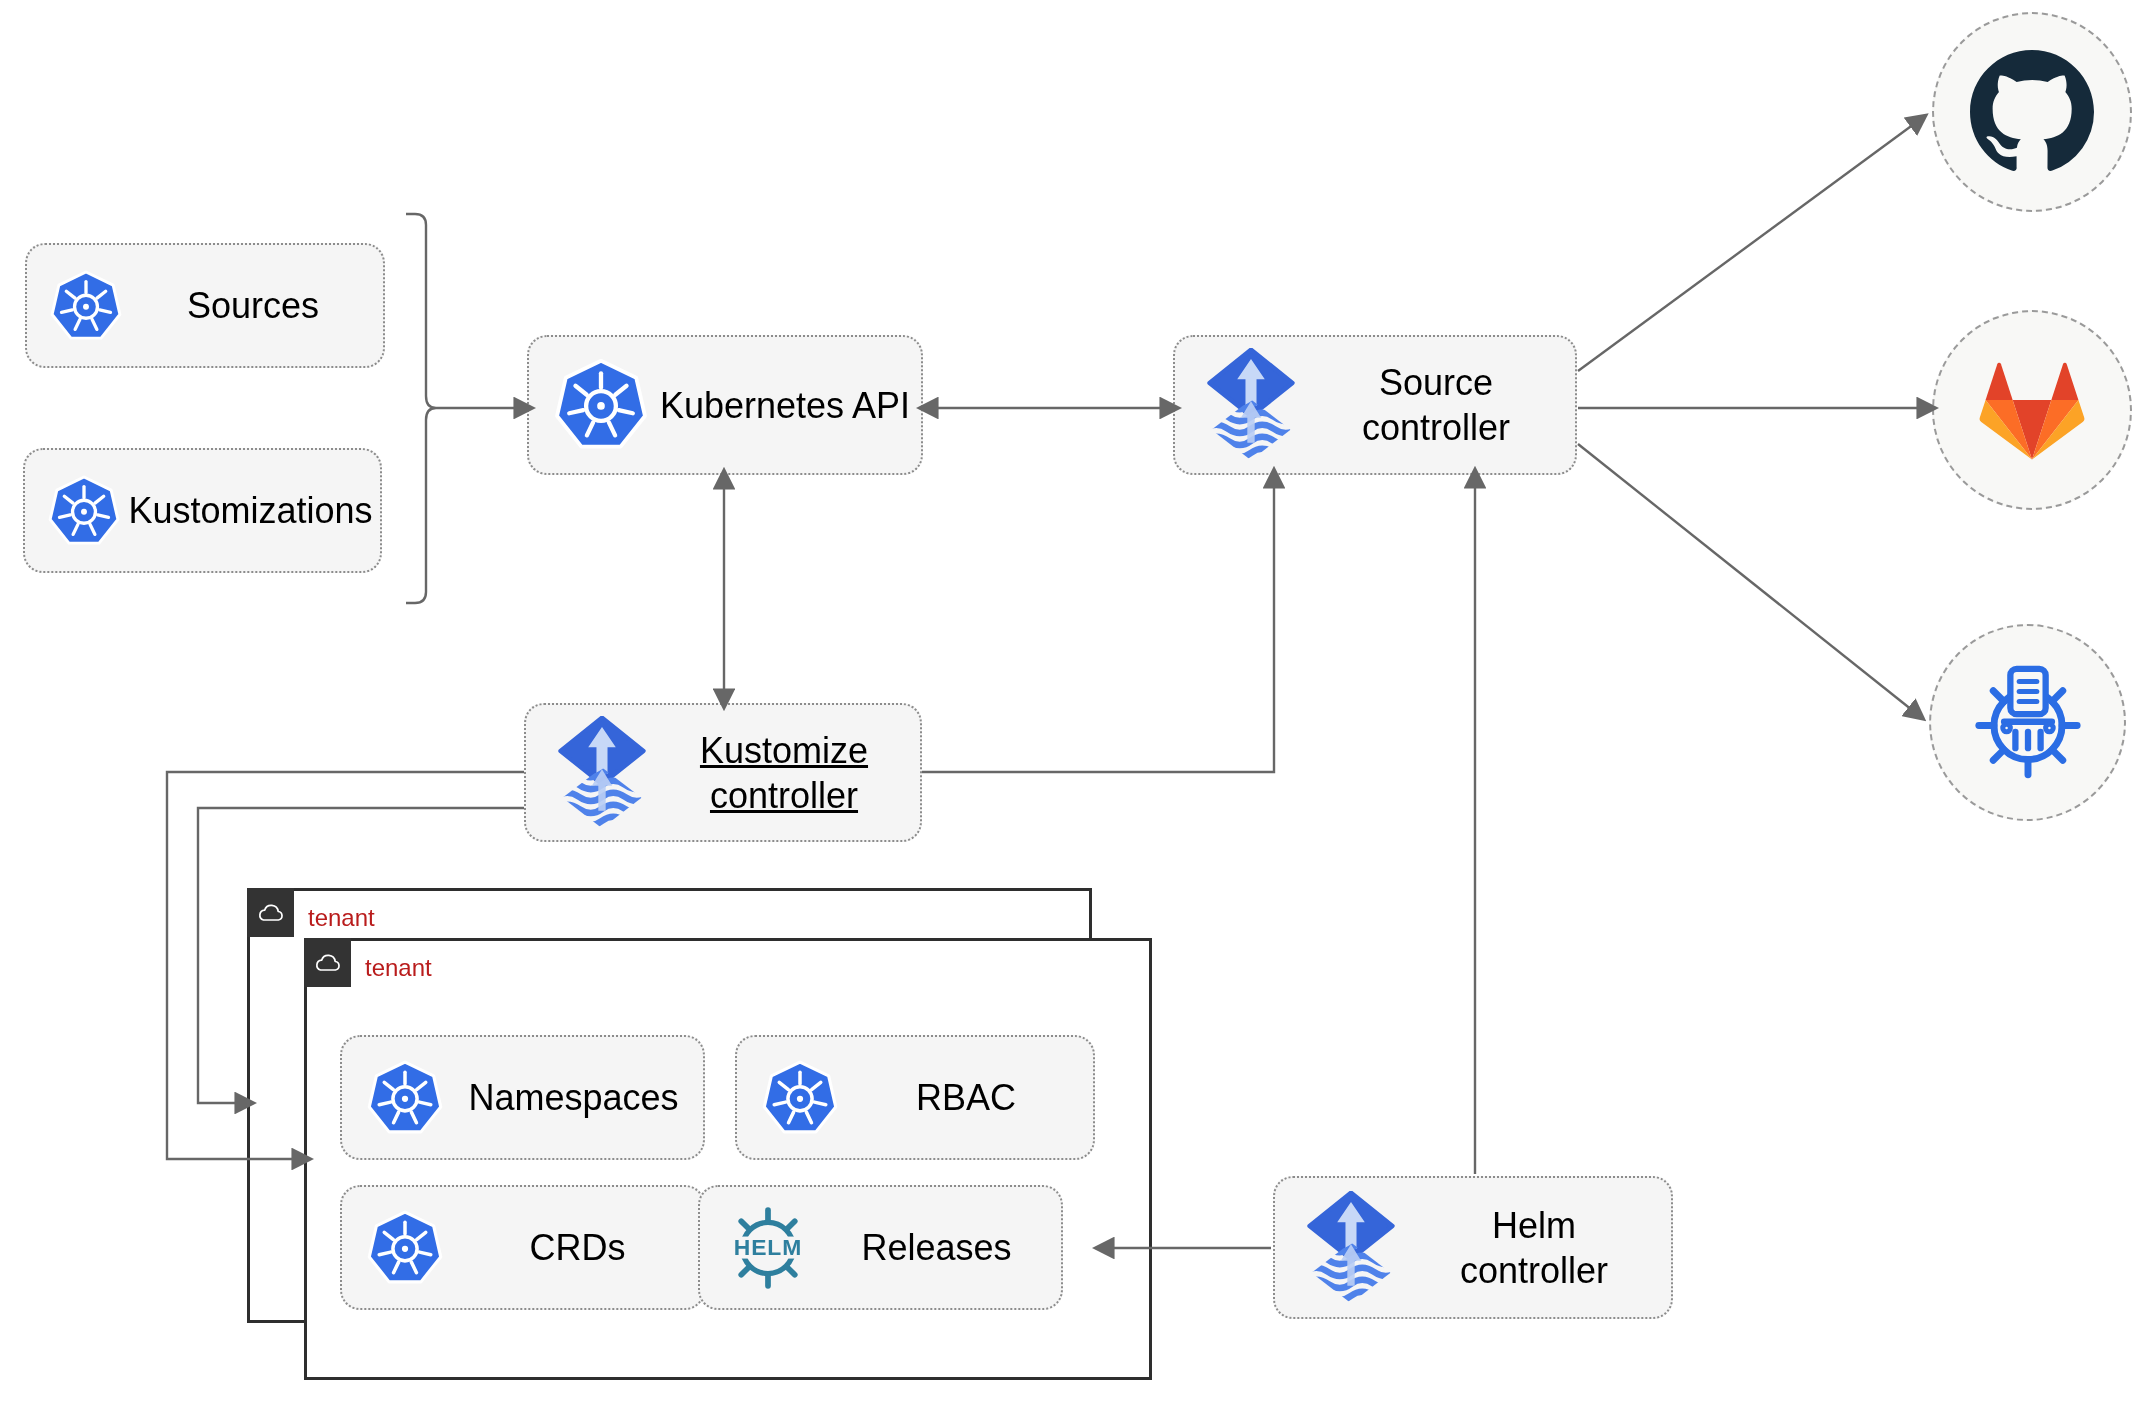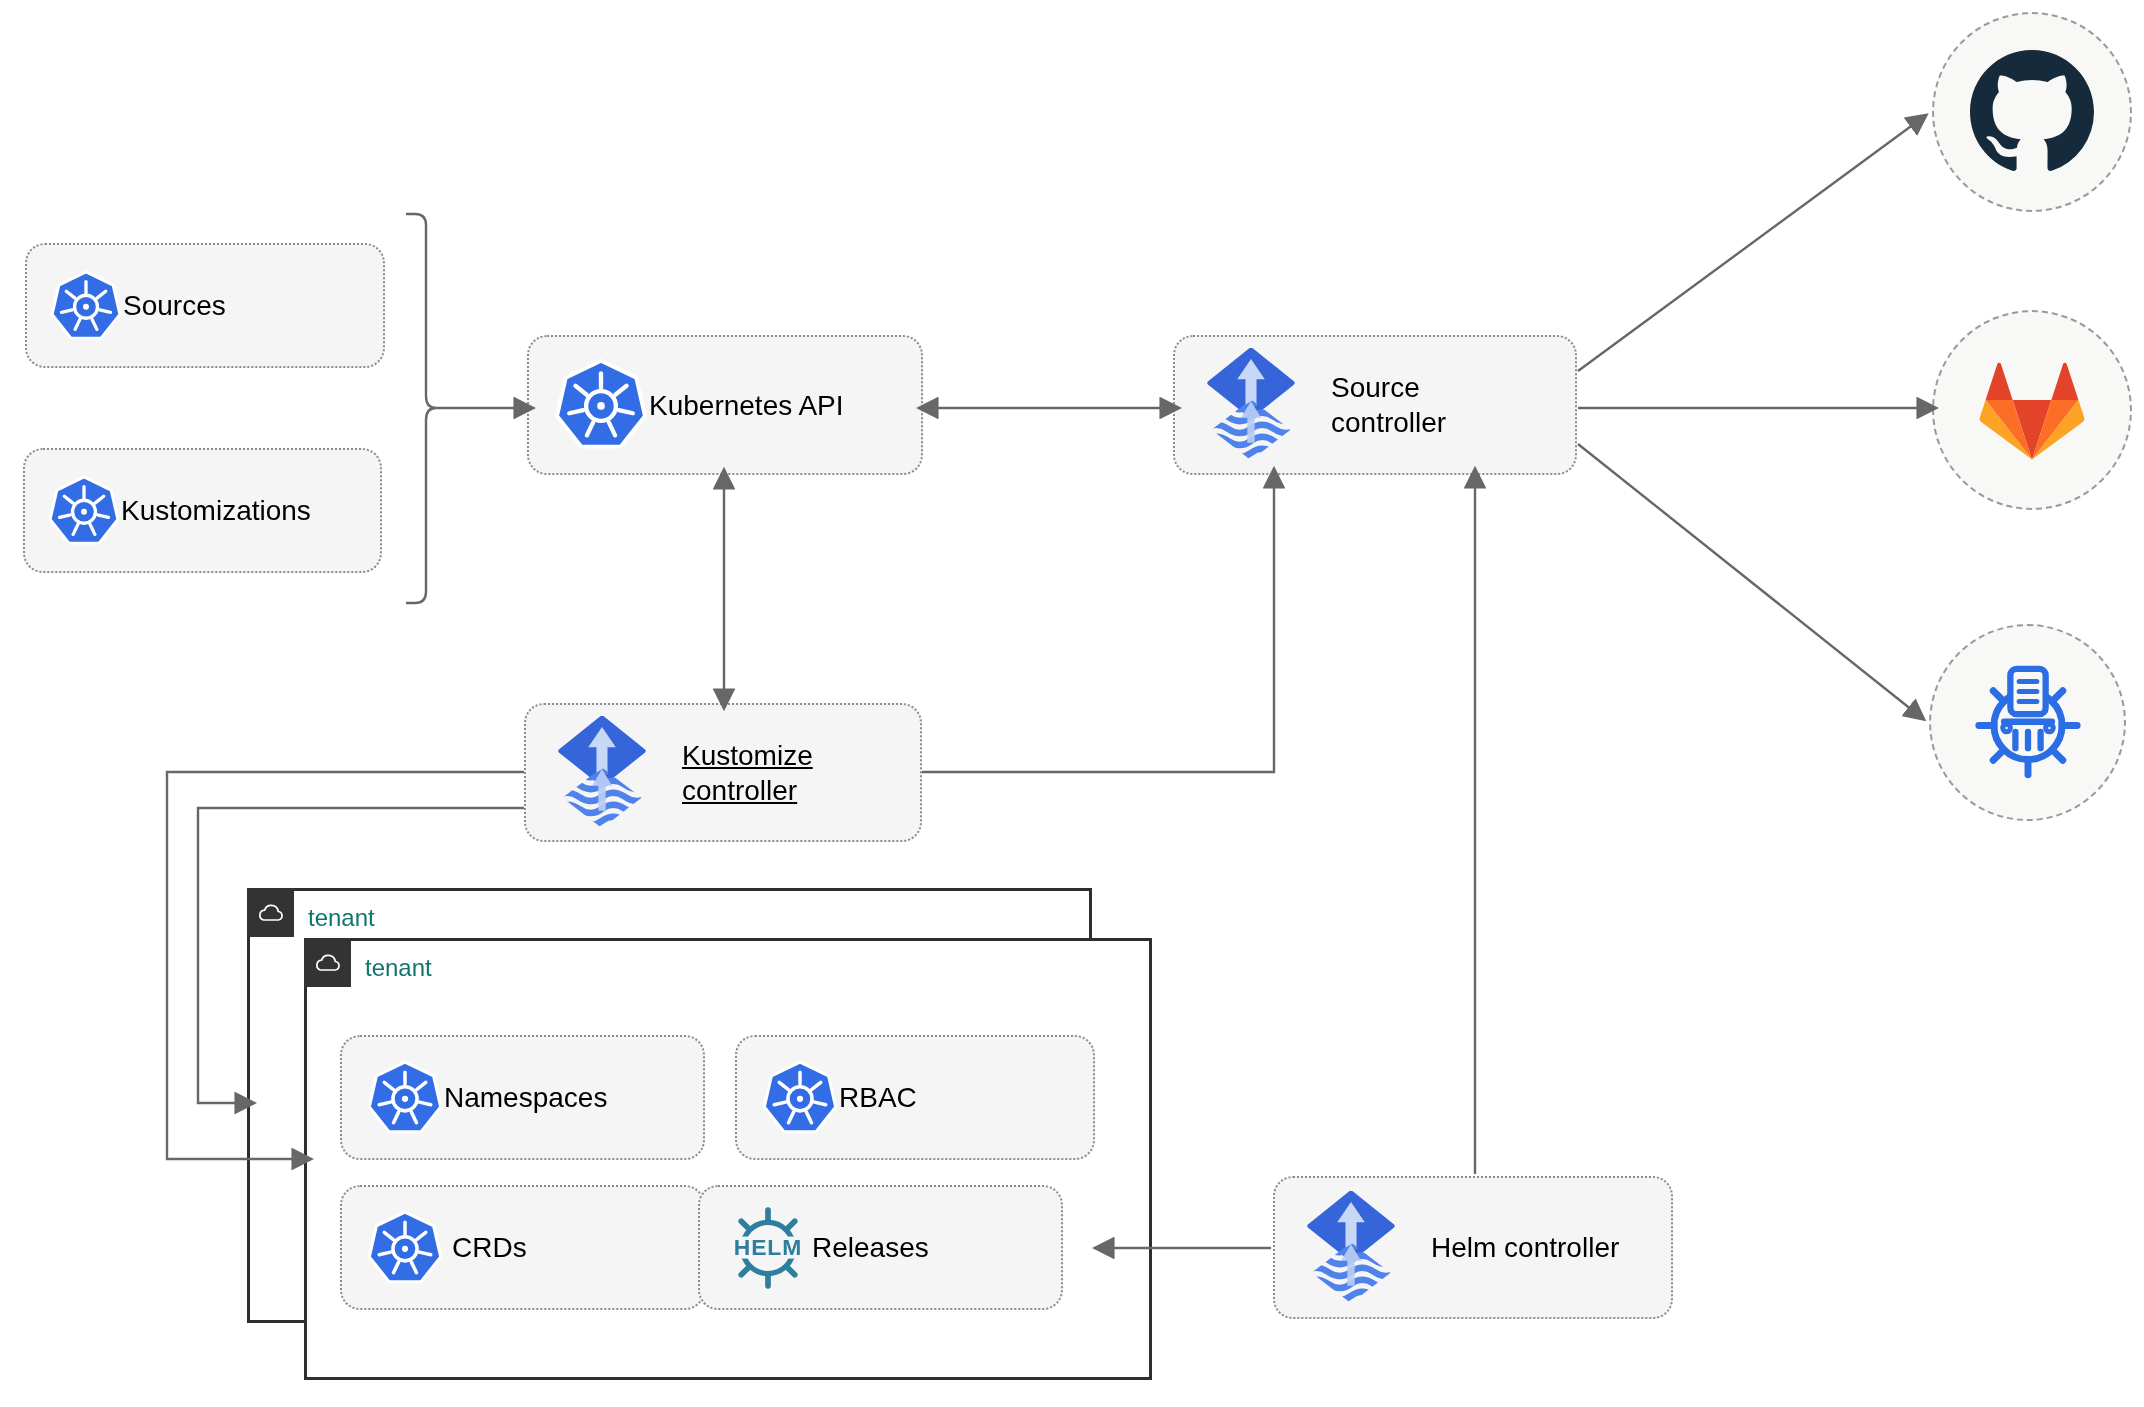--- a/index.html
+++ b/index.html
@@ -1,26 +1,26 @@
 <!DOCTYPE html>
 <html><head>
 <meta charset="utf-8">
 <style>
   html,body{margin:0;padding:0;background:#ffffff;}
   #canvas{position:relative;width:2144px;height:1407px;background:#ffffff;overflow:hidden;
           font-family:"Liberation Sans","DejaVu Sans",sans-serif;}
   .node{position:absolute;background:#f5f5f5;border:2px dotted #8c8c8c;border-radius:20px;
         display:flex;align-items:center;box-sizing:border-box;}
   .node-icon{flex:0 0 auto;display:flex;align-items:center;justify-content:center;}
-  .node-label{flex:1;text-align:left;font-size:28px;color:#000;line-height:1.25;}
+  .node-label{flex:1;text-align:center;font-size:36px;color:#000;line-height:1.25;}
   .node-label.narrow{padding:0 34px;}
   .tenant{position:absolute;background:#ffffff;border:3px solid #2e2e2e;box-sizing:border-box;}
   .tenant-tab{position:absolute;left:-3px;top:-3px;width:47px;height:49px;background:#333333;
               display:flex;align-items:center;justify-content:center;}
-  .tenant-label{position:absolute;left:58px;top:13px;font-size:24px;color:#0f766e;}
+  .tenant-label{position:absolute;left:58px;top:13px;font-size:24px;color:#b91c1c;}
   .circle{position:absolute;background:#f8f8f6;border:2px dashed #9a9a9a;border-radius:50%;
           display:flex;align-items:center;justify-content:center;box-sizing:border-box;}
   #wires{position:absolute;left:0;top:0;pointer-events:none;}
 </style>
 </head>
 <body>
 
 <svg width="0" height="0" style="position:absolute">
   <defs>
     <g id="k8s-icon">

